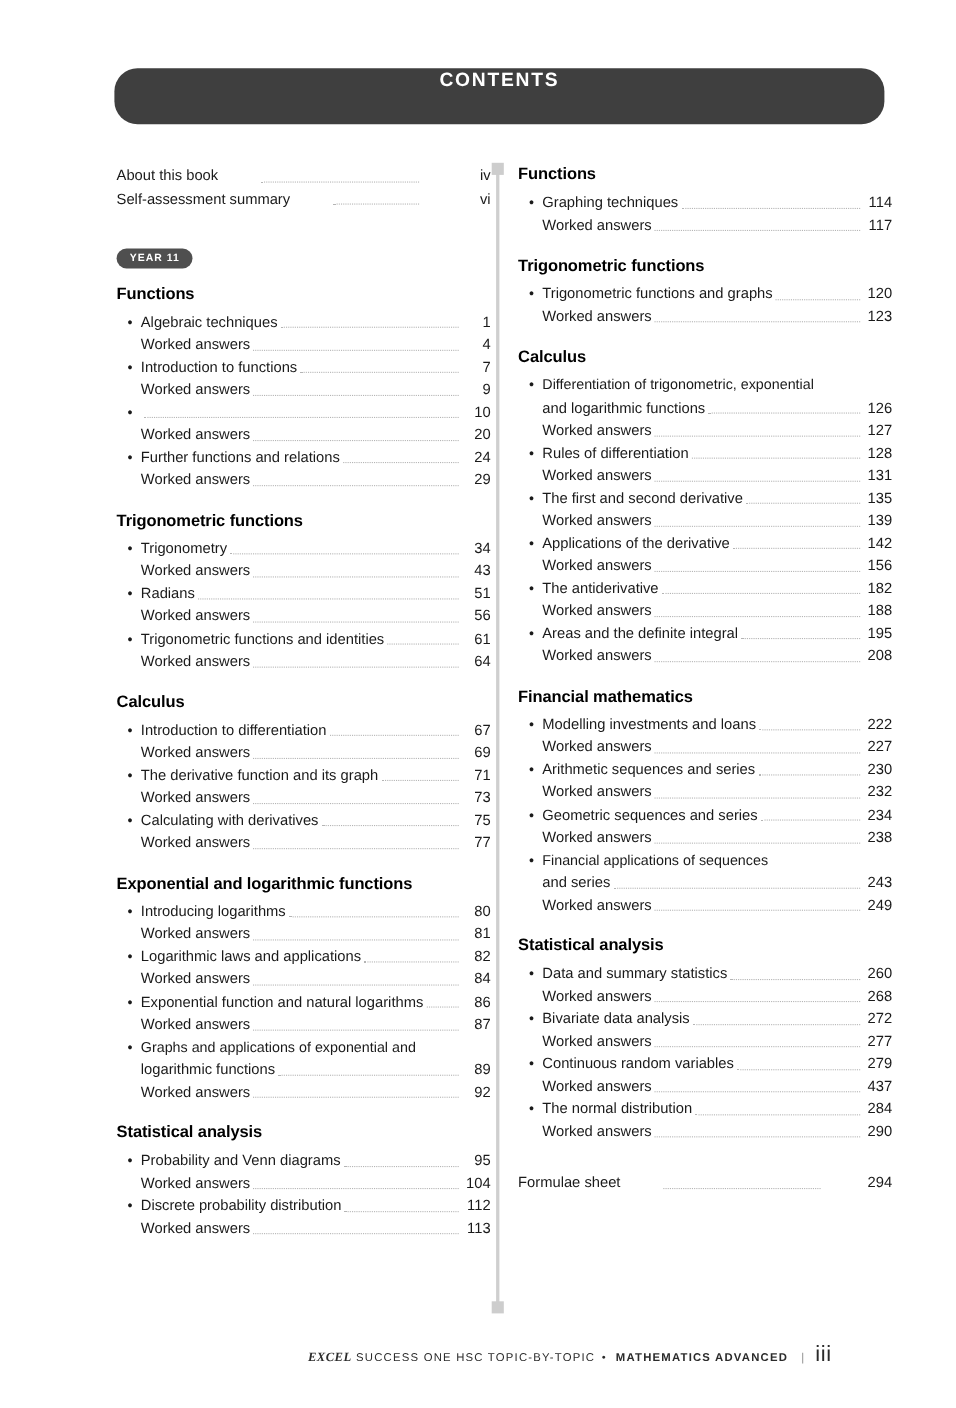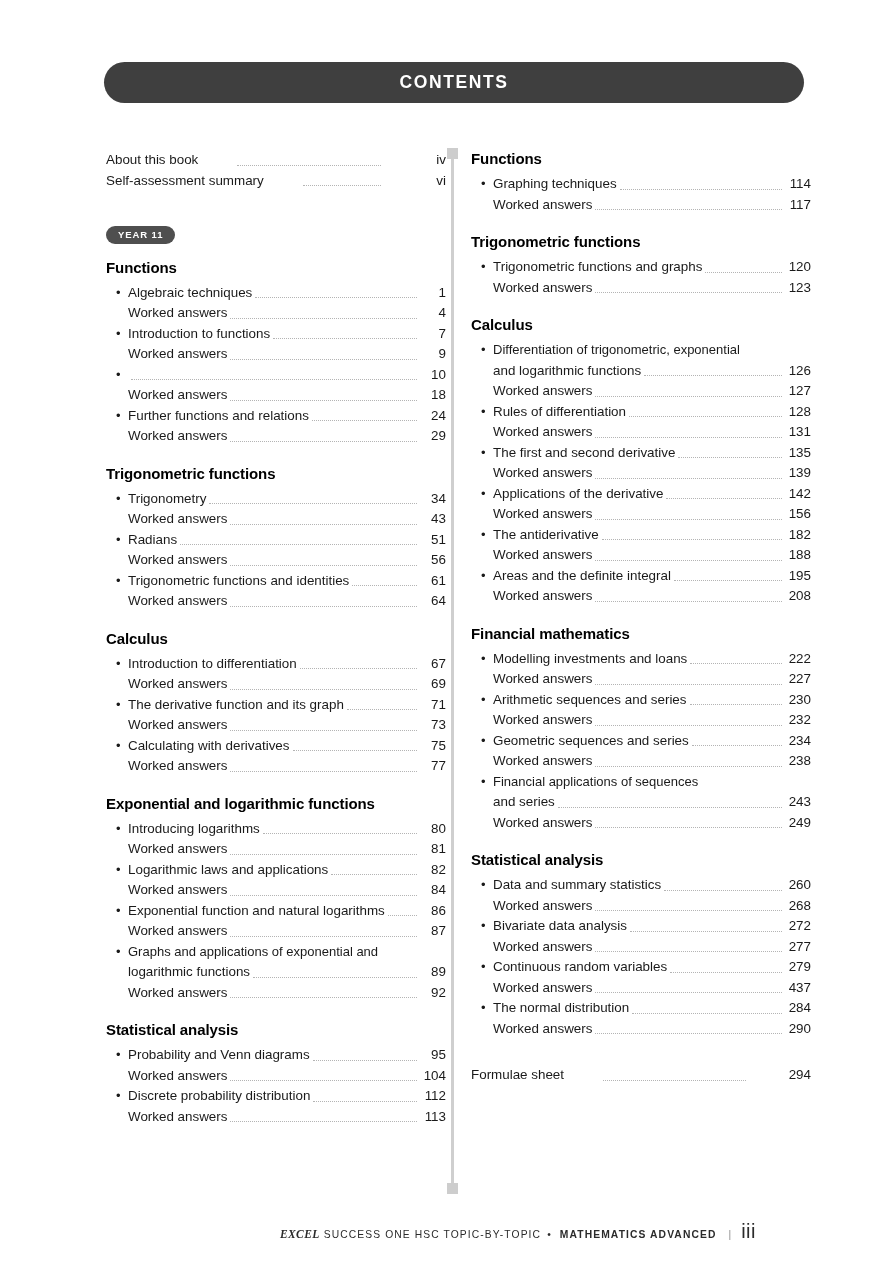--- a/index.html
+++ b/index.html
@@ -9,24 +9,24 @@
     font-family: "Liberation Sans", sans-serif;
     color: #1a1a1a;
     overflow: hidden;
   }
   .page { position: relative; width: 869px; height: 1280px; }
 
   
   .header-bar {
     position: absolute;
     left: 104px; top: 62px;
-    width: 700px; height: 41px;
+    width: 700px; height: 51px;
     background: #3f3f3f;
     border-radius: 21px;
-    display: flex; align-items: center; justify-content: center;
+    display: flex; align-items: flex-start; justify-content: center;
   }
   .header-title {
     color: #ffffff;
     font-size: 17.5px;
     font-weight: bold;
     letter-spacing: 1.6px;
   }
 
   
   .col {
@@ -217,21 +217,21 @@
         <span class="pageno">9</span>
       </div>
       <div class="toc-row entry-row">
         <span class="bullet">•</span>
         <span class="leader"></span>
         <span class="pageno">10</span>
       </div>
       <div class="toc-row sub-row">
         <span class="label">Worked answers</span>
         <span class="leader"></span>
-        <span class="pageno">18</span>
+        <span class="pageno">20</span>
       </div>
       <div class="toc-row entry-row">
         <span class="bullet">•</span>
         <span class="label">Further functions and relations</span>
         <span class="leader"></span>
         <span class="pageno">24</span>
       </div>
       <div class="toc-row sub-row">
         <span class="label">Worked answers</span>
         <span class="leader"></span>

